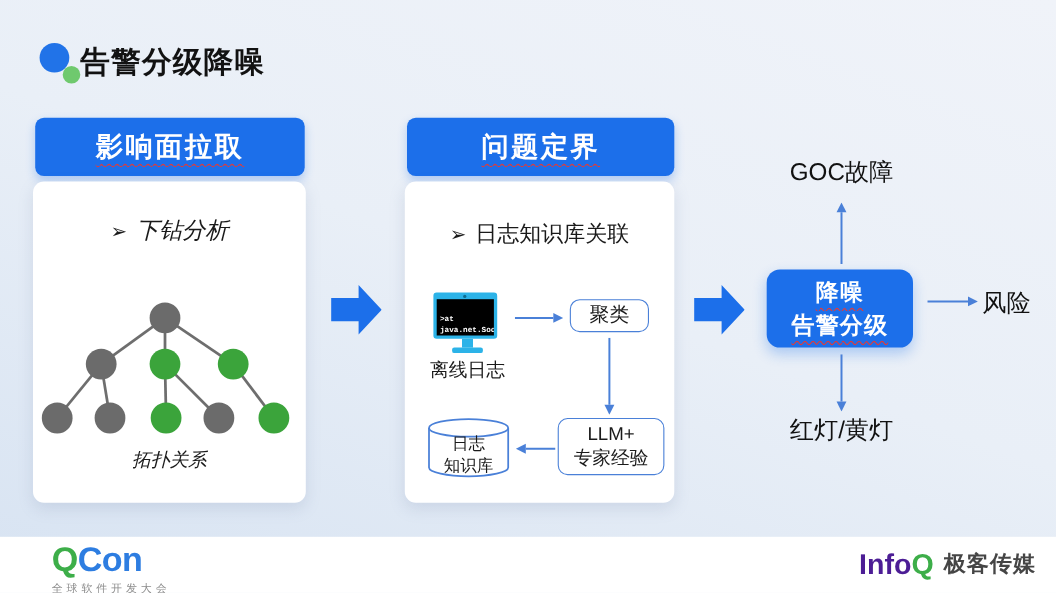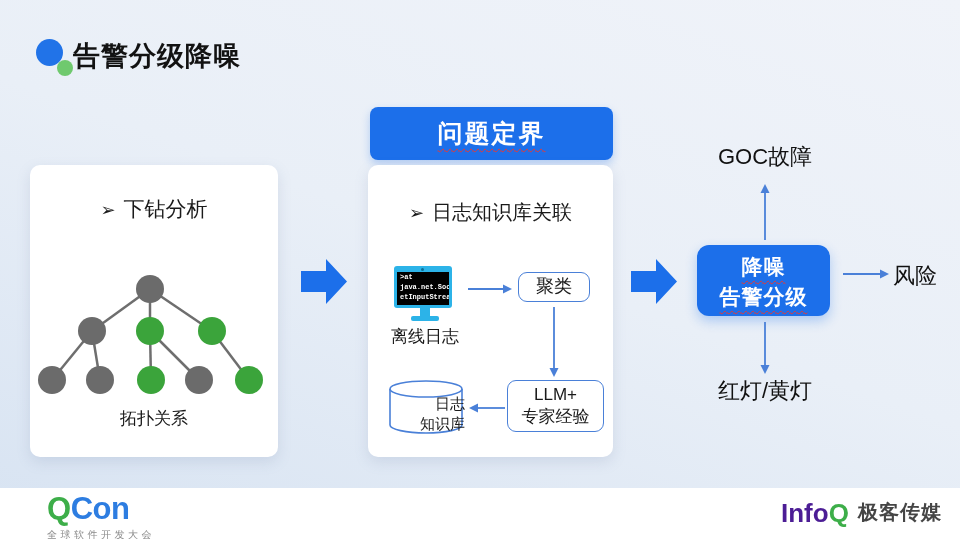--- a/index.html
+++ b/index.html
@@ -41,26 +41,26 @@
     border:1.6px solid #4A80D8; border-radius:9px; background:#fff;
     display:flex; flex-direction:column; align-items:center; justify-content:center;
     font-size:18px; color:#1a1a1a; text-align:center; line-height:1.32;
   }
   .monitor { width:62px; }
   .monitor-screen { position:relative; width:58px; height:42px; background:#2CB3E8; border-radius:3px; }
   .monitor-cam { position:absolute; top:2px; left:27px; width:3px; height:3px; border-radius:50%; background:#0E6E93; }
   .monitor-black {
     position:absolute; left:3px; top:6px; width:52px; height:33px; background:#000;
     color:#fff; font-family:"Liberation Mono","DejaVu Sans Mono",monospace;
-    font-size:7px; font-weight:700; line-height:1.45; padding:0 3px; overflow:hidden;
+    font-size:7px; font-weight:700; line-height:1.45; padding:14px 3px; overflow:hidden;
   }
   .monitor-neck { width:10px; height:8px; background:#2CB3E8; margin:0 auto; }
   .monitor-base { width:28px; height:5px; background:#2CB3E8; border-radius:2px; margin:0 auto; }
   .mini-caption { font-size:17px; color:#1a1a1a; text-align:center; }
-  .cyl-text { position:absolute; width:100%; top:16px; text-align:right; font-size:15px; line-height:1.3; color:#1a1a1a; }
+  .cyl-text { position:absolute; width:100%; top:16px; text-align:center; font-size:15px; line-height:1.3; color:#1a1a1a; }
 
   
   .output-box {
     background:#1C6FEA; border-radius:12px; color:#fff; text-align:center;
     font-size:21px; font-weight:600; line-height:1.45; padding-top:7px; letter-spacing:1px;
     box-shadow:0 5px 12px rgba(28,111,234,.3);
   }
   .out-label { font-size:22px; color:#111; text-align:center; }
 
   
@@ -76,21 +76,24 @@
 <body>
 
 <div class="slide">
 
   <div class="abs" style="left:36px; top:39px; width:40px; height:40px;">
     <div class="logo-dot-blue abs" style="left:0; top:0;"></div>
     <div class="logo-dot-green abs" style="left:21px; top:21px;"></div>
   </div>
   <div class="page-title abs" style="left:73px; top:38px;">告警分级降噪</div>
 
-  <div class="panel-body abs" style="left:30px; top:165px; width:248px; height:292px;">
+  <div class="panel-header abs" style="left:32px; top:107px; width:245px; height:53px;">
+    <span class="wavy">影响面拉取</span>
+  </div>
+  <div class="panel-body abs" style="left:30px; top:165px; width:248px; height:292px;font-style:italic;">
     <div class="bullet-row abs" style="top:30px;">
       <span class="marker">➢</span><span>下钻分析</span>
     </div>
     <svg class="abs" style="left:0; top:100px;" width="248" height="140" viewBox="0 0 248 140">
       <g stroke="#6E6E6E" stroke-width="2.5">
         <line x1="120" y1="24" x2="62" y2="66"></line>
         <line x1="120" y1="24" x2="120" y2="66"></line>
         <line x1="120" y1="24" x2="182" y2="66"></line>
         <line x1="62" y1="66" x2="22" y2="115"></line>
         <line x1="62" y1="66" x2="70" y2="115"></line>

